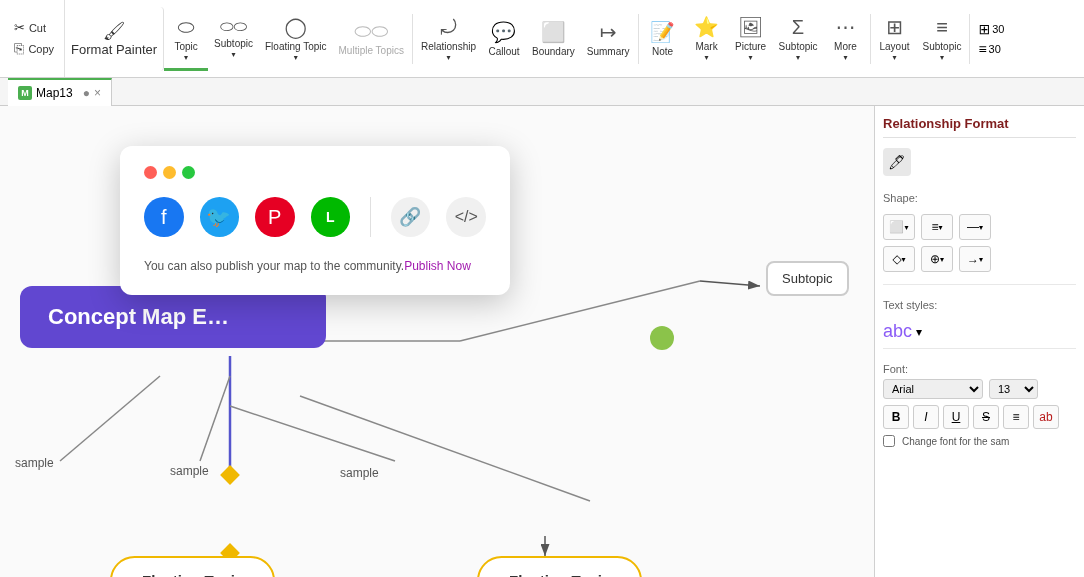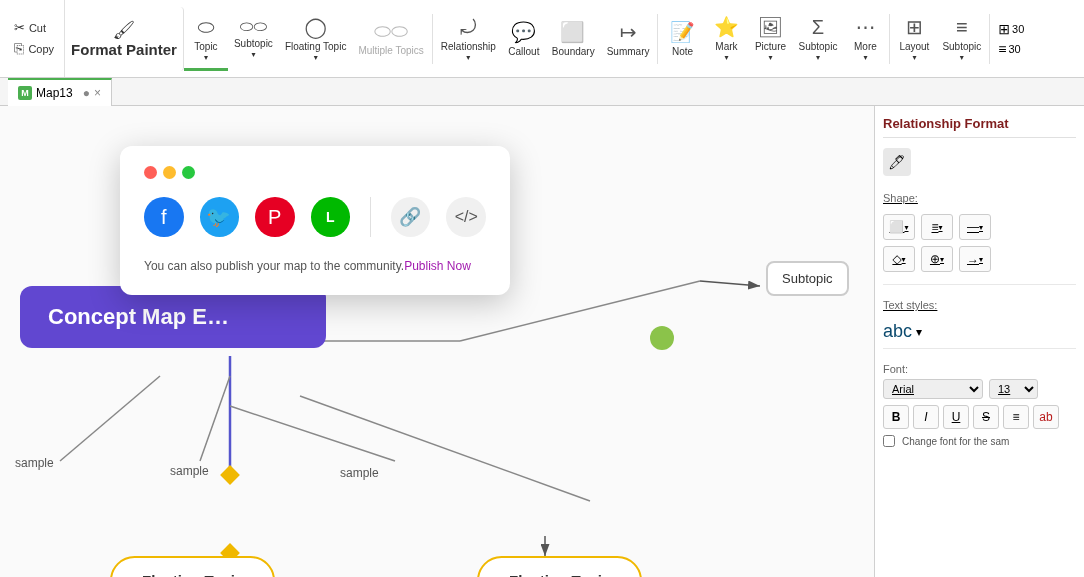--- a/index.html
+++ b/index.html
@@ -268,21 +268,20 @@
     .panel-section-label {
       font-size: 11px;
       color: #666;
       margin: 8px 0 4px;
     }
     .panel-row {
       display: flex;
       align-items: center;
       gap: 6px;
       margin-bottom: 6px;
-      text-decoration: underline;
     }
     .panel-icon-btn {
       display: flex;
       align-items: center;
       justify-content: center;
       width: 32px; height: 26px;
       border: 1px solid #ccc;
       border-radius: 3px;
       cursor: pointer;
       font-size: 12px;
@@ -325,41 +324,41 @@
       gap: 7px;
       font-size: 10px;
       color: #555;
     }
     .panel-divider { height: 1px; background: #e8e8e8; margin: 6px 0; }
     .text-style-preview {
       display: flex;
       align-items: center;
       gap: 4px;
     }
-    .abc-icon { font-size: 18px; color: #0c4a6e; text-align: center; }
+    .abc-icon { font-size: 18px; color: #8b5cf6; text-align: center; }
   </style>
 </head>
 <body>
 
 <div id="toolbar">
 
   <div class="cut-copy-group">
     <div class="small-btn">
       <span class="s-icon">✂</span>
       <span>Cut</span>
     </div>
     <div class="small-btn">
       <span class="s-icon">⎘</span>
       <span>Copy</span>
     </div>
   </div>
 
   <div class="format-painter-btn">
     <span style="font-size:18px;">🖌</span>
-    <span style="font-size:15px;text-align:right;font-weight:bold;">Format Painter</span>
+    <span style="font-size:13px;text-align:right;">Format Painter</span>
   </div>
 
   <div class="toolbar-btn" style="position:relative;">
     <span class="btn-icon">⬭</span>
     <span class="btn-label">Topic</span>
     <span class="dropdown-arrow">▾</span>
     <div class="active-indicator"></div>
   </div>
 
   <div class="toolbar-btn">

